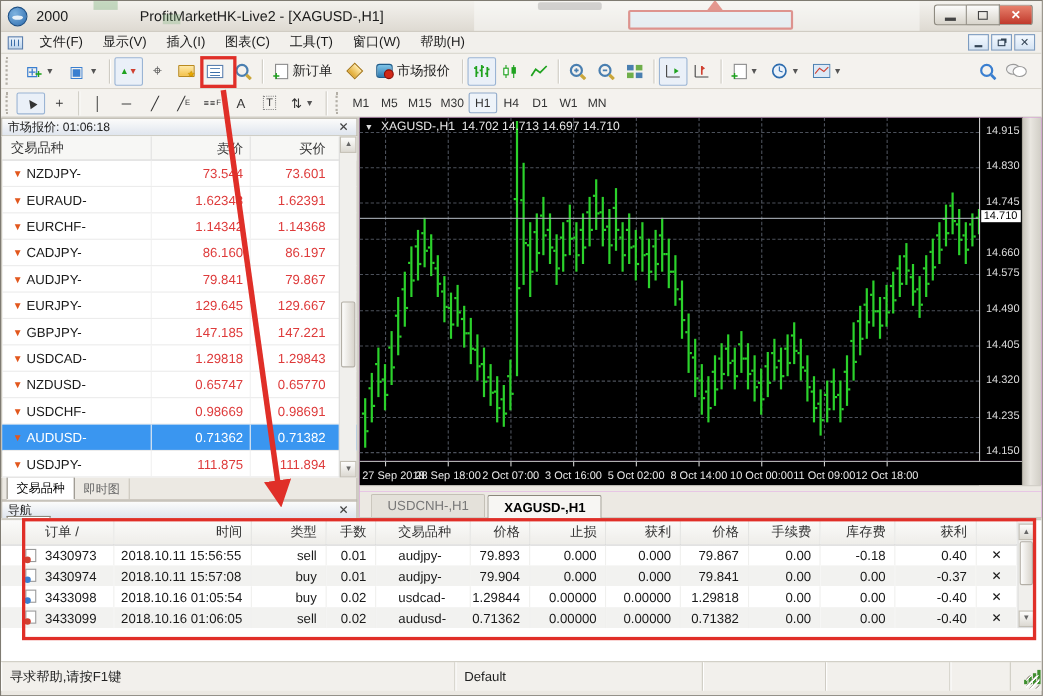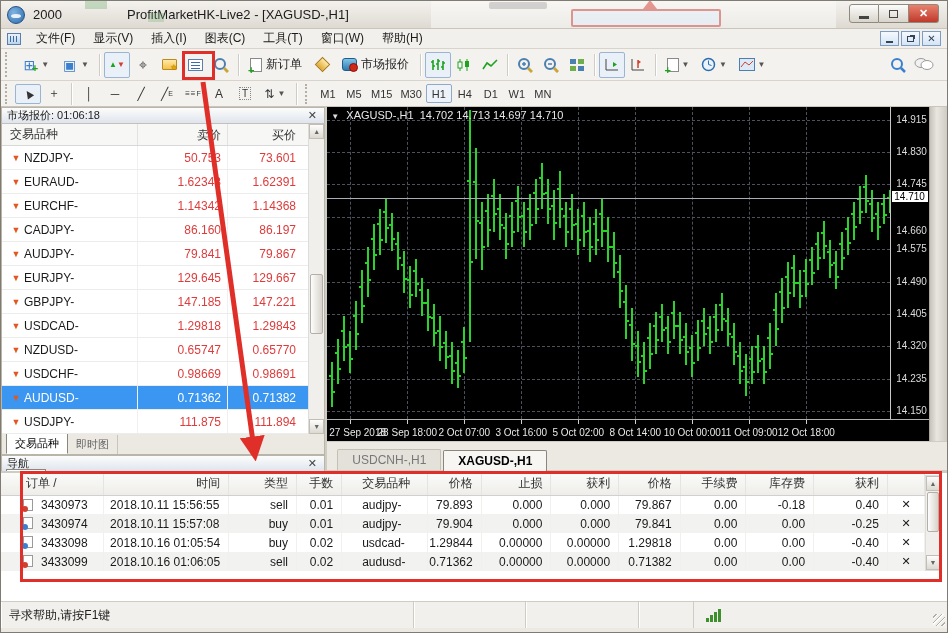--- a/index.html
+++ b/index.html
@@ -410,21 +410,21 @@
       <div class="mw-table">
         <div class="mw-head">
           <span class="c1">交易品种</span>
           <span class="c2">卖价</span>
           <span class="c3">买价</span>
         </div>
         <div id="mwrows">
             <div class="mw-row">
               <span class="mw-arrow">▼</span>
               <span class="mw-sym">NZDJPY-</span>
-              <span class="mw-bid">50.753</span>
+              <span class="mw-bid">73.544</span>
               <span class="mw-ask">73.601</span>
             </div>
             <div class="mw-row">
               <span class="mw-arrow">▼</span>
               <span class="mw-sym">EURAUD-</span>
               <span class="mw-bid">1.62348</span>
               <span class="mw-ask">1.62391</span>
             </div>
             <div class="mw-row">
               <span class="mw-arrow">▼</span>
@@ -877,21 +877,21 @@
           <col style="width:68px">
           <col style="width:66px">
         <col style="width:60px">
           <col style="width:64px">
           <col style="width:66px">
           <col style="width:72px">
           <col style="width:36px">
       </colgroup>
       <thead>
         <tr>
-          <th class="al" style="padding-left:25px">订单 /</th>
+          <th class="al" style="padding-left:40px">订单 /</th>
           <th class="ar">时间</th>
           <th class="ar">类型</th>
           <th class="ar">手数</th>
           <th class="al" style="padding-left:20px">交易品种</th>
           <th class="ar">价格</th>
           <th class="ar">止损</th>
           <th class="ar">获利</th>
           <th class="ar">价格</th>
           <th class="ar">手续费</th>
           <th class="ar">库存费</th>
@@ -920,21 +920,21 @@
             <td class="al">2018.10.11 15:57:08</td>
             <td class="ar">buy</td>
             <td class="ar">0.01</td>
             <td class="al" style="padding-left:20px">audjpy-</td>
             <td class="ar">79.904</td>
             <td class="ar">0.000</td>
             <td class="ar">0.000</td>
             <td class="ar">79.841</td>
             <td class="ar">0.00</td>
             <td class="ar">0.00</td>
-            <td class="ar">-0.25</td>
+            <td class="ar">-0.37</td>
             <td class="xdel">✕</td>
           </tr>
           <tr class="">
             <td class="al order-id"><span class="odoc buy"></span><span>3433098</span></td>
             <td class="al">2018.10.16 01:05:54</td>
             <td class="ar">buy</td>
             <td class="ar">0.02</td>
             <td class="al" style="padding-left:20px">usdcad-</td>
             <td class="ar">1.29844</td>
             <td class="ar">0.00000</td>
@@ -964,20 +964,21 @@
     </table>
     <div class="term-scroll">
       <div class="sb-arrow">▲</div>
       <div class="sb-thumb" style="top:16px;height:40px"></div>
       <div class="sb-arrow" style="position:absolute;bottom:0;left:0;right:0">▼</div>
     </div>
   </div>
 
   <div class="statusbar">
     <div class="scell s-help">寻求帮助,请按F1键</div>
+    <div class="scell s-profile">Default</div>
     <div class="scell s-empty1"></div>
     <div class="scell s-empty2"></div>
     <div class="scell s-empty3"></div>
     <div class="connbars">
       <i style="height:4px"></i>
         <i style="height:7px"></i>
         <i style="height:10px"></i>
         <i style="height:13px"></i>
     </div>
     <div class="grip-corner"></div>

